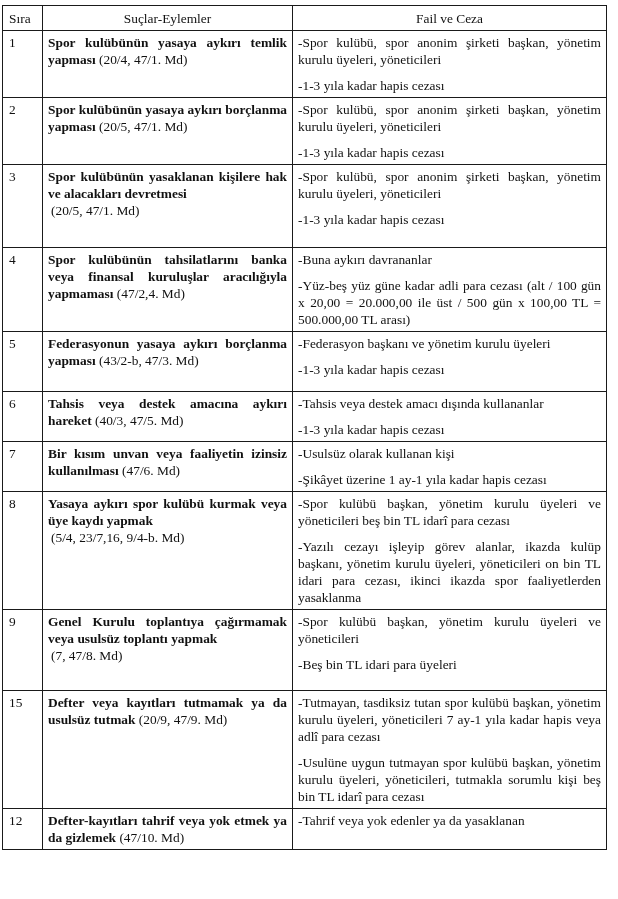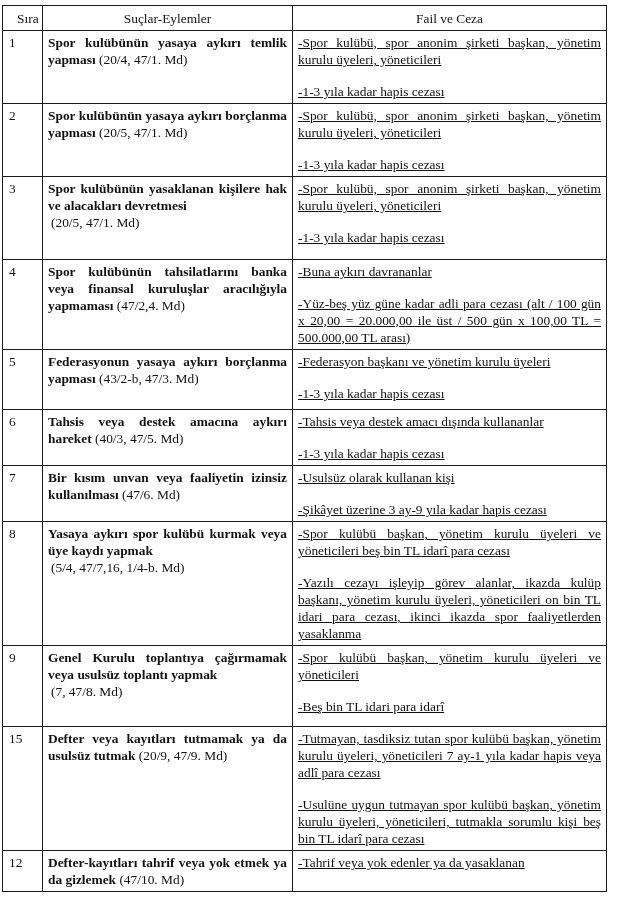--- a/index.html
+++ b/index.html
@@ -13,29 +13,29 @@
     line-height: 17px;
     color: #111;
     table-layout: fixed;
   }
   td, th {
     border: 1px solid #1a1a1a;
     vertical-align: top;
     padding: 3px 5px 3px 5px;
   }
   th { font-weight: normal; padding: 4px 5px 2px 5px; }
-  th.sira { text-align: left; padding-left: 14px; }
+  th.sira { text-align: left; padding-left: 6px; }
   col.c1 { width: 40px; }
   col.c2 { width: 250px; }
   col.c3 { width: 314px; }
   td.num { padding-left: 6px; }
   td.crime, td.penalty { text-align: justify; }
   .b { font-weight: bold; }
-  .line { display: block; text-align: justify; text-align-last: left; text-decoration: underline; }
-  .line + .line { margin-top: 15px; }
+  .line { display: block; text-align: justify; text-align-last: left; }
+  .line + .line { margin-top: 9px; }
   .ref-indent { display: block; padding-left: 3px; }
 </style>
 </head>
 <body>
 
 <table>
   <colgroup>
       <col class="c1">
       <col class="c2">
       <col class="c3">
@@ -94,37 +94,37 @@
         <td class="penalty">
           <span class="line">-Tahsis veya destek amacı dışında kullananlar</span>
           <span class="line">-1-3 yıla kadar hapis cezası</span>
         </td>
       </tr>
       <tr style="height: 42px;">
         <td class="num">7</td>
         <td class="crime"><span class="b">Bir kısım unvan veya faaliyetin izinsiz kullanılması</span><span> (47/6. Md)</span></td>
         <td class="penalty">
           <span class="line">-Usulsüz olarak kullanan kişi</span>
-          <span class="line">-Şikâyet üzerine 3 ay-9 yıla kadar hapis cezası</span>
+          <span class="line">-Şikâyet üzerine 1 ay-1 yıla kadar hapis cezası</span>
         </td>
       </tr>
       <tr style="height: 116px;">
         <td class="num">8</td>
-        <td class="crime"><span class="b">Yasaya aykırı spor kulübü kurmak veya üye kaydı yapmak</span><span class="ref-indent">(5/4, 47/7,16, 1/4-b. Md)</span></td>
+        <td class="crime"><span class="b">Yasaya aykırı spor kulübü kurmak veya üye kaydı yapmak</span><span class="ref-indent">(5/4, 23/7,16, 9/4-b. Md)</span></td>
         <td class="penalty">
           <span class="line">-Spor kulübü başkan, yönetim kurulu üyeleri ve yöneticileri beş bin TL idarî para cezası</span>
           <span class="line">-Yazılı cezayı işleyip görev alanlar, ikazda kulüp başkanı, yönetim kurulu üyeleri, yöneticileri on bin TL idari para cezası, ikinci ikazda spor faaliyetlerden yasaklanma</span>
         </td>
       </tr>
       <tr style="height: 81px;">
         <td class="num">9</td>
         <td class="crime"><span class="b">Genel Kurulu toplantıya çağırmamak veya usulsüz toplantı yapmak</span><span class="ref-indent">(7, 47/8. Md)</span></td>
         <td class="penalty">
           <span class="line">-Spor kulübü başkan, yönetim kurulu üyeleri ve yöneticileri</span>
-          <span class="line">-Beş bin TL idari para idarî</span>
+          <span class="line">-Beş bin TL idari para üyeleri</span>
         </td>
       </tr>
       <tr style="height: 108px;">
         <td class="num">15</td>
         <td class="crime"><span class="b">Defter veya kayıtları tutmamak ya da usulsüz tutmak</span><span> (20/9, 47/9. Md)</span></td>
         <td class="penalty">
           <span class="line">-Tutmayan, tasdiksiz tutan spor kulübü başkan, yönetim kurulu üyeleri, yöneticileri 7 ay-1 yıla kadar hapis veya adlî para cezası</span>
           <span class="line">-Usulüne uygun tutmayan spor kulübü başkan, yönetim kurulu üyeleri, yöneticileri, tutmakla sorumlu kişi beş bin TL idarî para cezası</span>
         </td>
       </tr>

